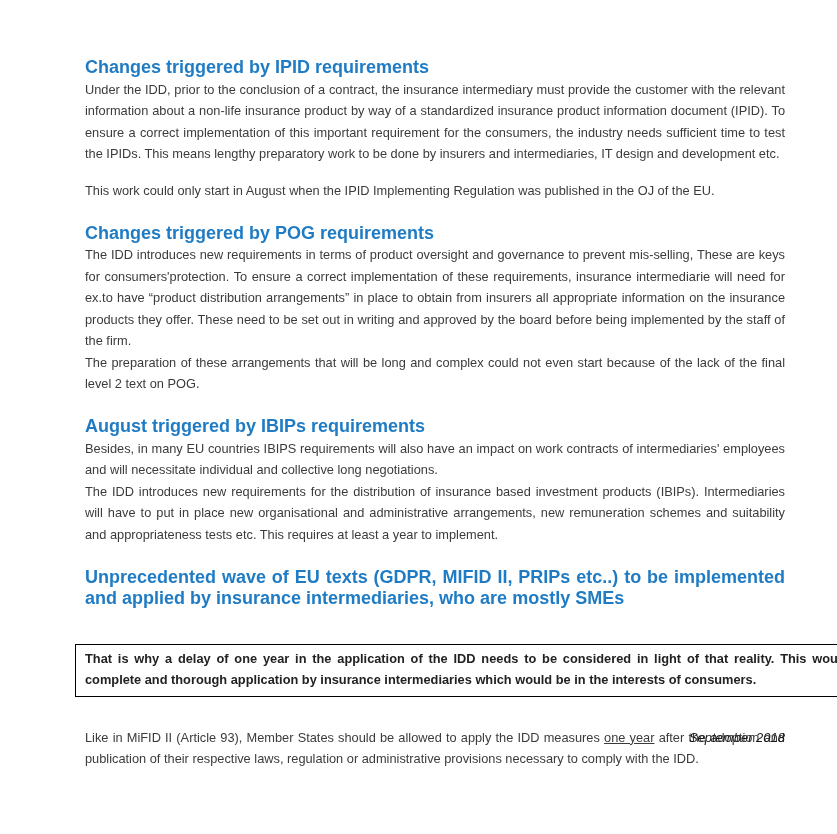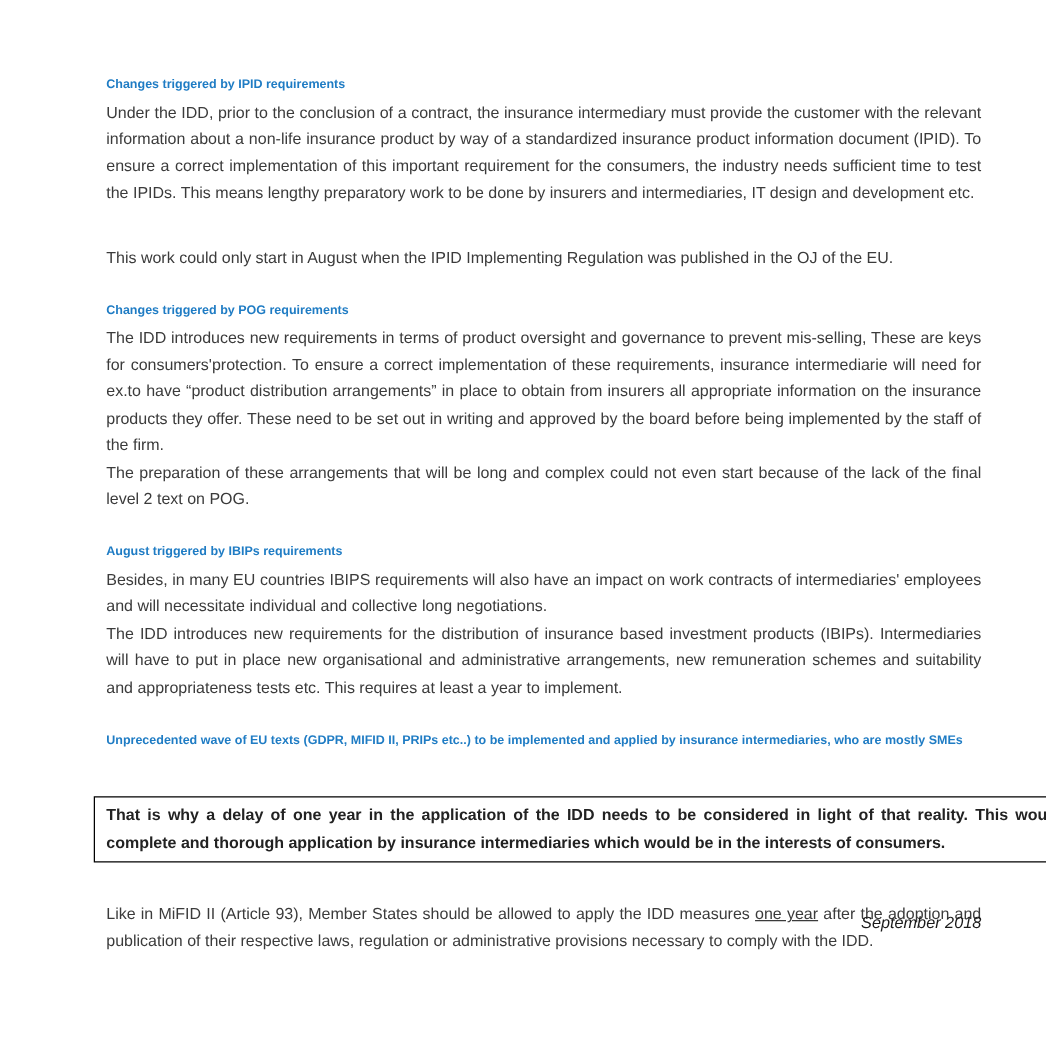--- a/index.html
+++ b/index.html
@@ -16,30 +16,30 @@
     font-family: "Liberation Sans", "DejaVu Sans", sans-serif;
     font-size: 12.8px;
     line-height: 21.5px;
     color: #3b3b3b;
     box-sizing: border-box;
     padding: 57px 52px 0 85px;
   }
   .content { width: 700px; }
   h2 {
     margin: 0;
-    font-size: 10px;
+    font-size: 18px;
     line-height: 21.5px;
     font-weight: bold;
     color: #1f7cc4;
   }
   p {
     margin: 0;
     text-align: justify;
   }
-  .spaced { margin-top: 30px; }      
+  .spaced { margin-top: 15px; }      
   .section { margin-bottom: 21.5px; }  
   .statement {
     margin-top: 0;
     text-align: justify;
   }
   .boxed {
     margin: 34px 0 0 -10px;
     width: 835px;
     box-sizing: border-box;
     border: 1.5px solid #000000;

